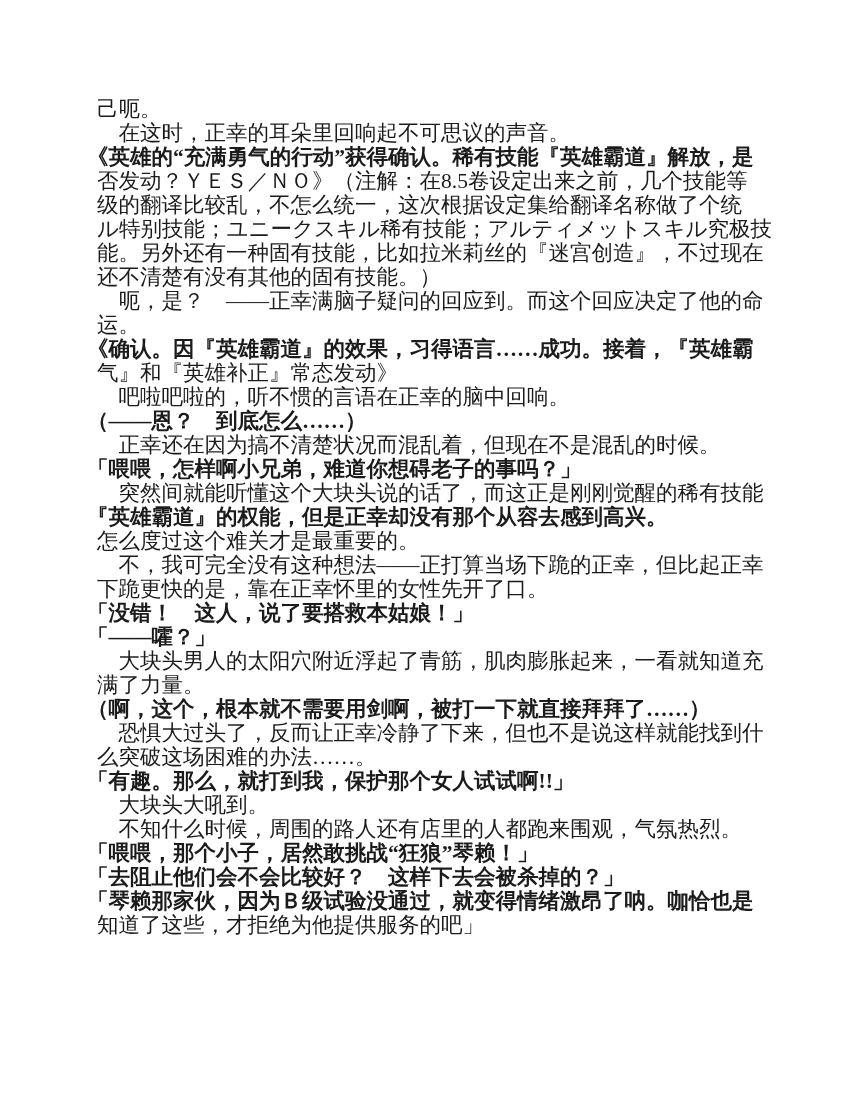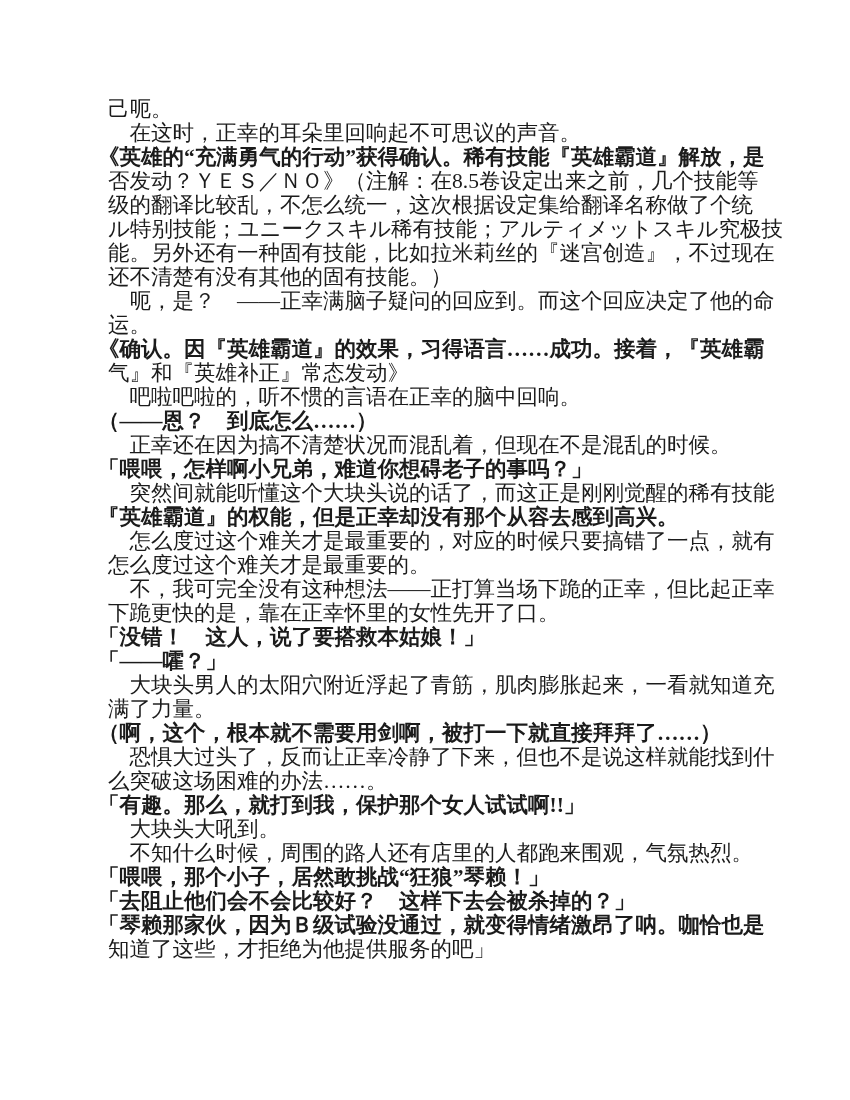--- a/index.html
+++ b/index.html
@@ -10,21 +10,21 @@
   .page {
     position: relative;
     width: 850px;
     height: 1100px;
     background: #ffffff;
     overflow: hidden;
   }
   .text-block {
     position: absolute;
     top: 97px;
-    left: 108px;
+    left: 97px;
     right: 70px;
     font-family: "Liberation Serif", "DejaVu Serif", serif;
     font-size: 21.5px;
     line-height: 24px;
     color: #1b1b1b;
     text-align: left;
   }
   .line {
     white-space: pre;
     height: 24px;
@@ -51,21 +51,20 @@
     <div class="line">　呃，是？　——正幸满脑子疑问的回应到。而这个回应决定了他的命</div>
     <div class="line">运。</div>
     <div class="line hang">《确认。因『英雄霸道』的效果，习得语言……成功。接着，『英雄霸</div>
     <div class="line">气』和『英雄补正』常态发动》</div>
     <div class="line">　吧啦吧啦的，听不惯的言语在正幸的脑中回响。</div>
     <div class="line hang">（——恩？　到底怎么……）</div>
     <div class="line">　正幸还在因为搞不清楚状况而混乱着，但现在不是混乱的时候。</div>
     <div class="line hang">「喂喂，怎样啊小兄弟，难道你想碍老子的事吗？」</div>
     <div class="line">　突然间就能听懂这个大块头说的话了，而这正是刚刚觉醒的稀有技能</div>
     <div class="line hang">『英雄霸道』的权能，但是正幸却没有那个从容去感到高兴。</div>
-    <div class="line">　怎么度过这个难关才是最重要的，对应的时候只要搞错了一点，就有</div>
     <div class="line">怎么度过这个难关才是最重要的。</div>
     <div class="line">　不，我可完全没有这种想法——正打算当场下跪的正幸，但比起正幸</div>
     <div class="line">下跪更快的是，靠在正幸怀里的女性先开了口。</div>
     <div class="line hang">「没错！　这人，说了要搭救本姑娘！」</div>
     <div class="line hang">「——嚯？」</div>
     <div class="line">　大块头男人的太阳穴附近浮起了青筋，肌肉膨胀起来，一看就知道充</div>
     <div class="line">满了力量。</div>
     <div class="line hang">（啊，这个，根本就不需要用剑啊，被打一下就直接拜拜了……）</div>
     <div class="line">　恐惧大过头了，反而让正幸冷静了下来，但也不是说这样就能找到什</div>
     <div class="line">么突破这场困难的办法……。</div>

